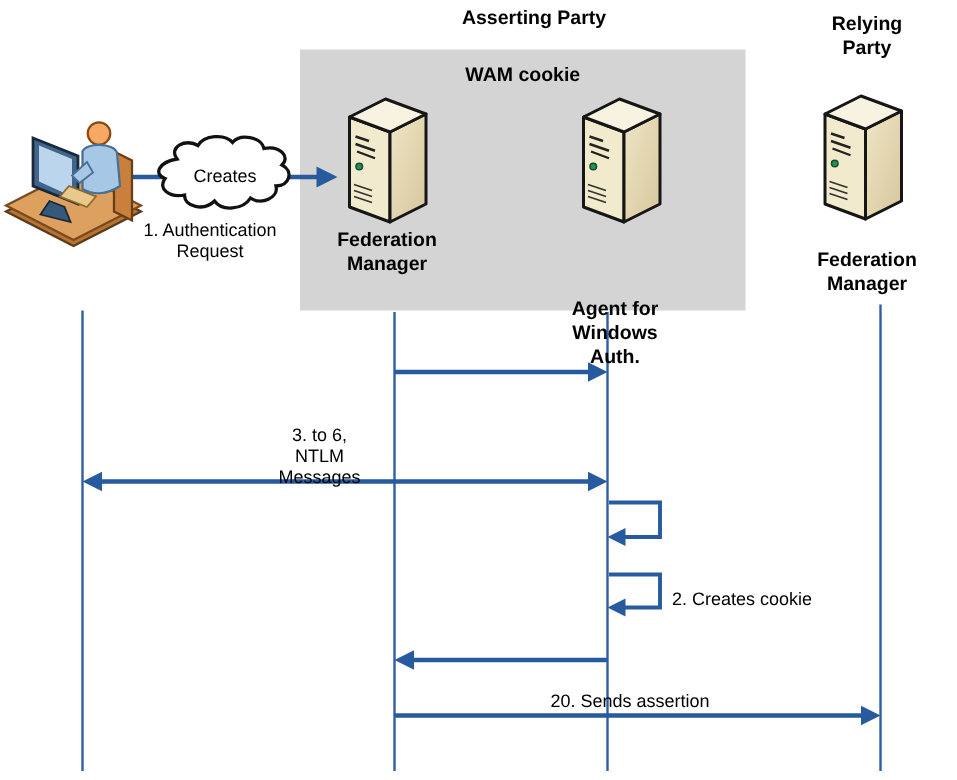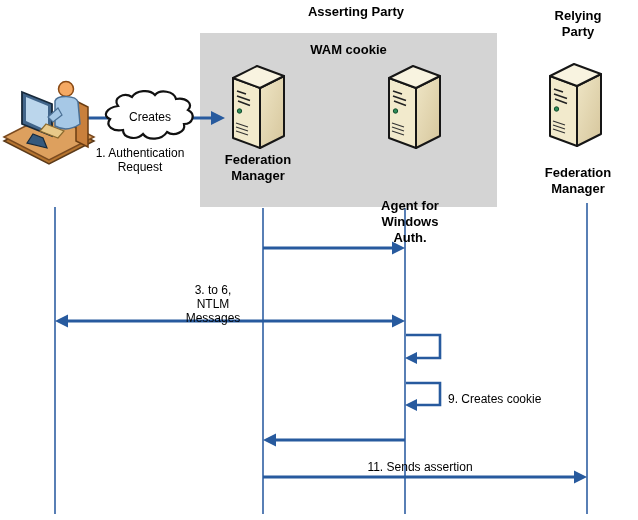--- a/index.html
+++ b/index.html
@@ -104,18 +104,18 @@
   <div class="lbl bold ctr" style="left:374px;top:150px;width:72px;margin-top:48px;">Agent for Windows Auth.</div>
 
   <div class="lbl bold ctr" style="left:536px;top:165px;width:84px;">Federation Manager</div>
 
   <div class="lbl ctr" style="left:80px;top:146px;width:120px;">1. Authentication Request</div>
 
 
   <div class="lbl ctr" style="left:181px;top:267px;width:64px;margin-top:16px;">3. to 6, NTLM Messages</div>
 
 
-  <div class="lbl" style="left:448px;top:392px;width:130px;">9. Creates cookie</div>
+  <div class="lbl" style="left:448px;top:392px;width:130px;">2. Creates cookie</div>
 
 
-  <div class="lbl ctr" style="left:340px;top:460px;width:160px;">11. Sends assertion</div>
+  <div class="lbl ctr" style="left:340px;top:460px;width:160px;">20. Sends assertion</div>
 
 </div>
 
 </body></html>

